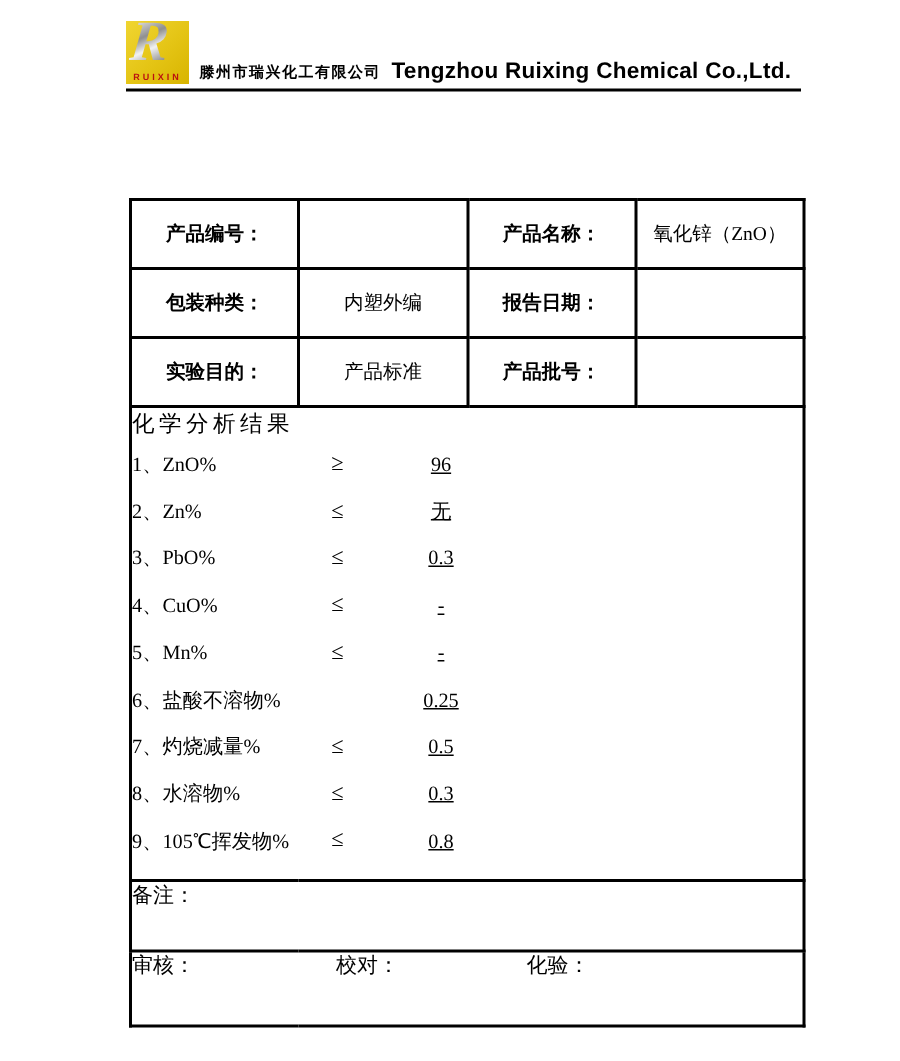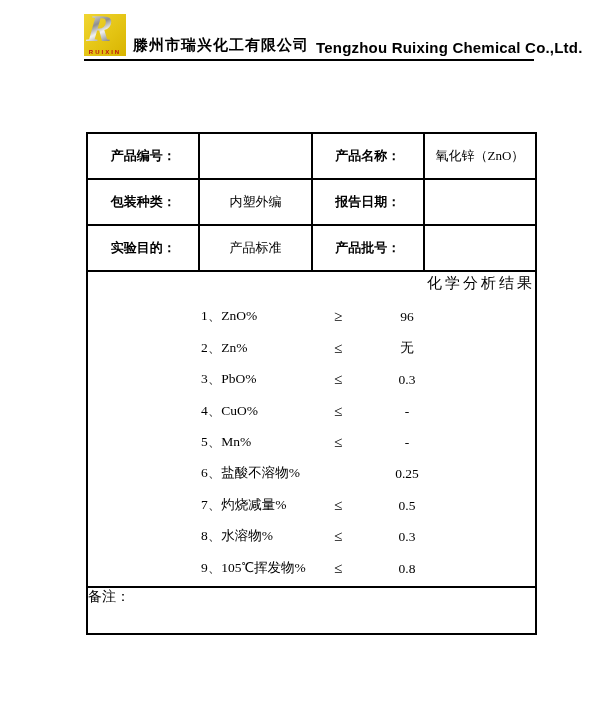--- a/index.html
+++ b/index.html
@@ -30,21 +30,21 @@
       background:linear-gradient(155deg,#ffffff 5%, #8e8e8e 40%, #f2f2f2 60%, #5f5f5f 95%);
       -webkit-background-clip:text; background-clip:text; color:transparent;
     }
   }
   .logo-brand {
     position:absolute; left:0; right:0; bottom:1px; text-align:center;
     font-family:"Liberation Sans", sans-serif; font-weight:bold;
     font-size:6px; letter-spacing:2px; color:#bb1111;
   }
   .company-cn {
-    font-weight:bold; font-size:15px; letter-spacing:1px;
+    font-weight:bold; font-size:10px; letter-spacing:1px;
     margin-bottom:1px; white-space:nowrap;font-family:Liberation Serif, serif;
   }
   .company-en {
     font-family:"Liberation Sans", sans-serif; font-weight:bold;
     font-size:15px; letter-spacing:0.2px; white-space:nowrap; margin-bottom:0;
   }
 
   
   .title {
     position:absolute; top:92px; left:0; width:600px; text-align:center;
@@ -63,30 +63,30 @@
     font-family:Liberation Serif, serif; font-weight:bold; font-size:13px;
   }
   td.val {
     height:46px; text-align:center; vertical-align:middle;
     font-size:13px;
   }
 
   
   td.chem-cell { height:316px; vertical-align:top; padding-top:12px; }
   .chem-title {
-    height:22px; line-height:22px; text-align:right;
+    height:22px; line-height:22px; text-align:left;
     font-size:15px; letter-spacing:3px;
   }
   .chem-item {
-    height:31.4px; display:flex; align-items:flex-end;
-    padding-left:113px; font-size:13.5px; white-space:nowrap;
+    height:31.4px; display:flex; align-items:center;
+    font-size:13.5px; white-space:nowrap;
   }
   .chem-name { width:117px; text-align:left; }
   .chem-sym  { width:40px;  text-align:center; font-size:15px; }
-  .chem-val  { width:98px;  text-align:center; }
+  .chem-val  { width:98px;  text-align:center;text-decoration:underline; }
 
   
   td.remarks-cell { height:47px; vertical-align:top; padding:7px 0 0 9px; font-size:14px; }
   td.signs-cell   { height:50px; vertical-align:top; padding:9px 0 0 10px; }
   .signs-inner { display:flex; font-size:14px; }
   .sign-review { width:136px; }
   .sign-proof  { width:127px; }
 </style>
 </head>
 <body>
@@ -179,15 +179,24 @@
             <span class="chem-sym">≤</span>
             <span class="chem-val">0.8</span>
           </div>
         </td>
       </tr>
 
       <tr>
         <td class="remarks-cell" colspan="4">备注：</td>
       </tr>
 
+      <tr>
+        <td class="signs-cell" colspan="4">
+          <div class="signs-inner">
+            <span class="sign-review">审核：</span>
+            <span class="sign-proof">校对：</span>
+            <span class="sign-test">化验：</span>
+          </div>
+        </td>
+      </tr>
     </tbody>
   </table>
 </div>
 
 </body></html>

